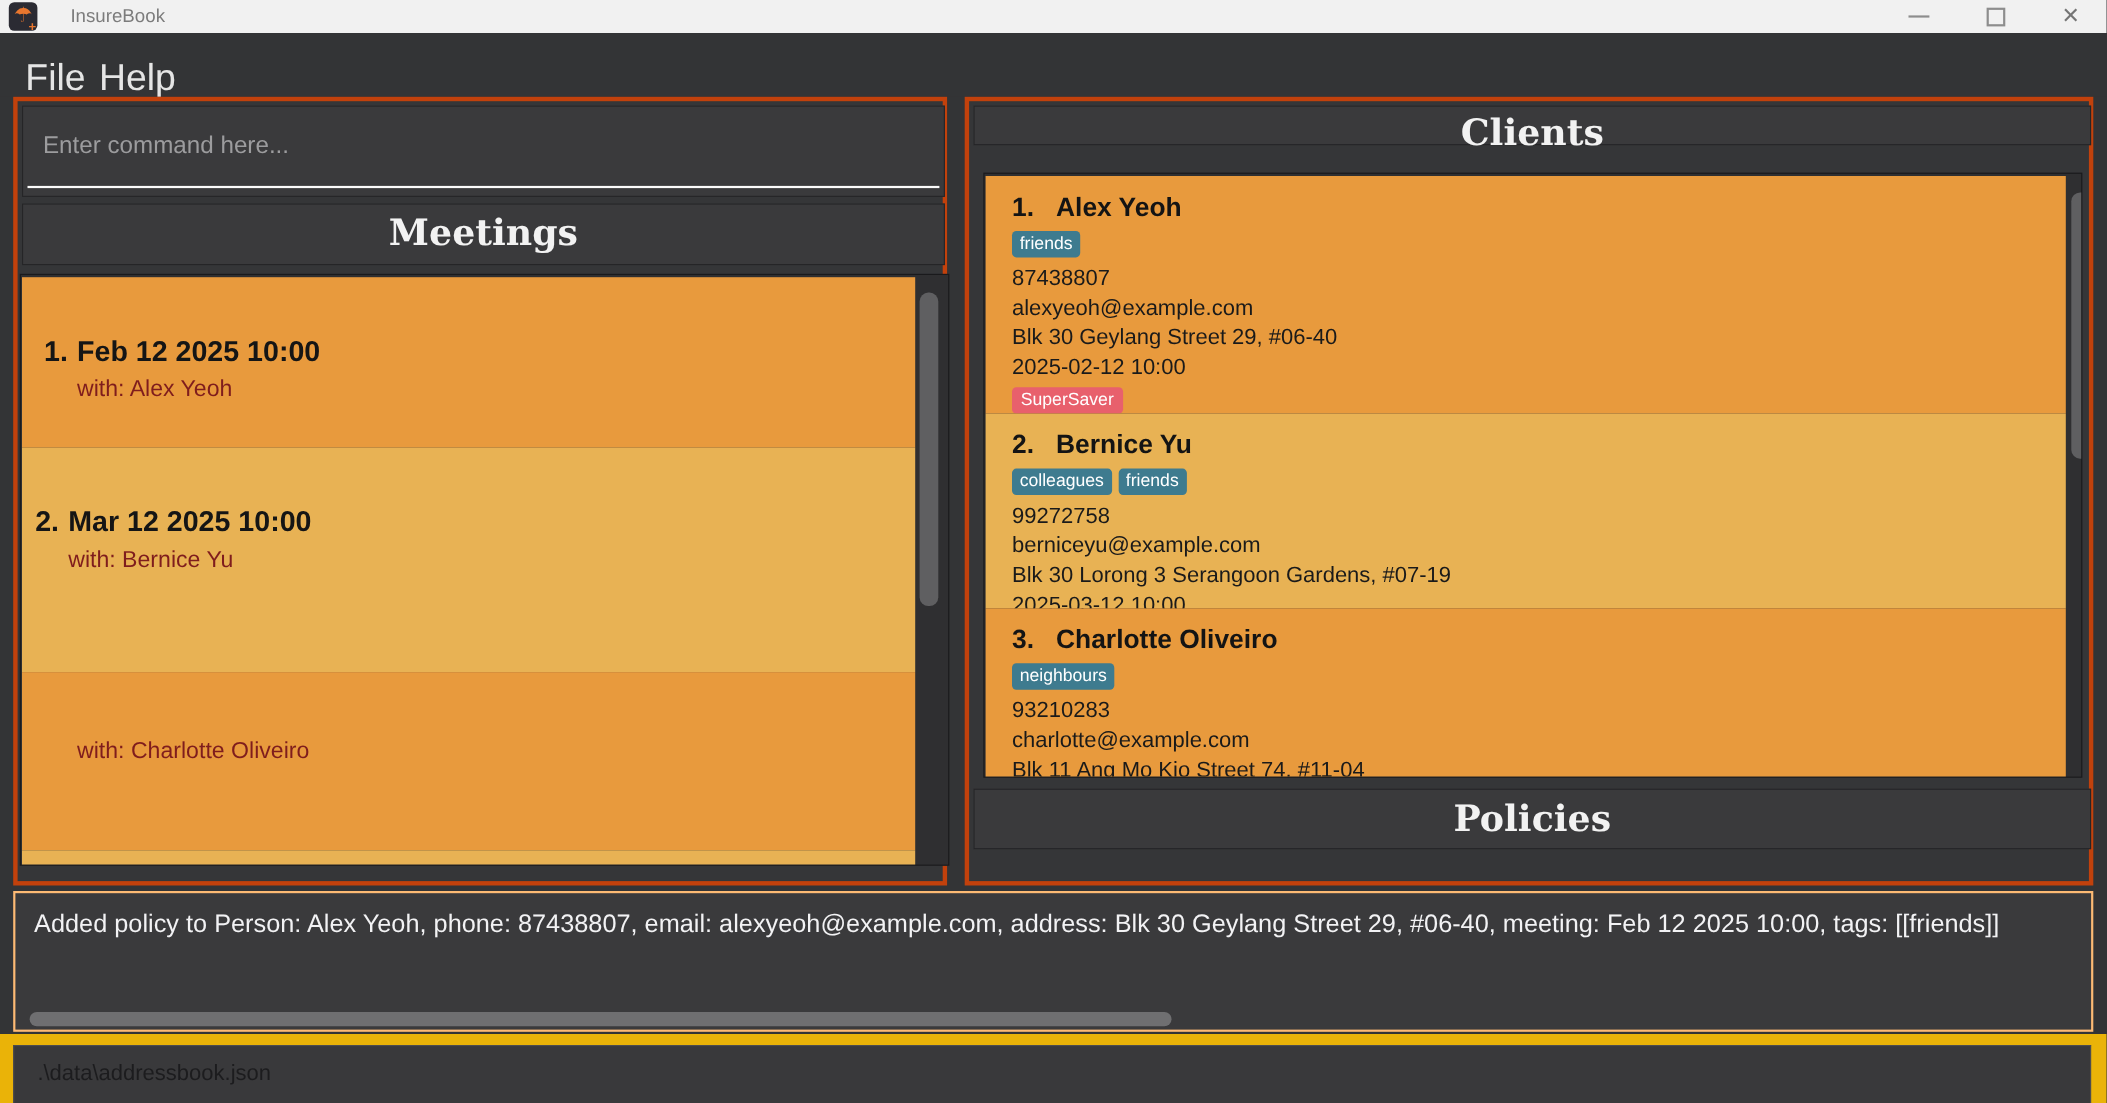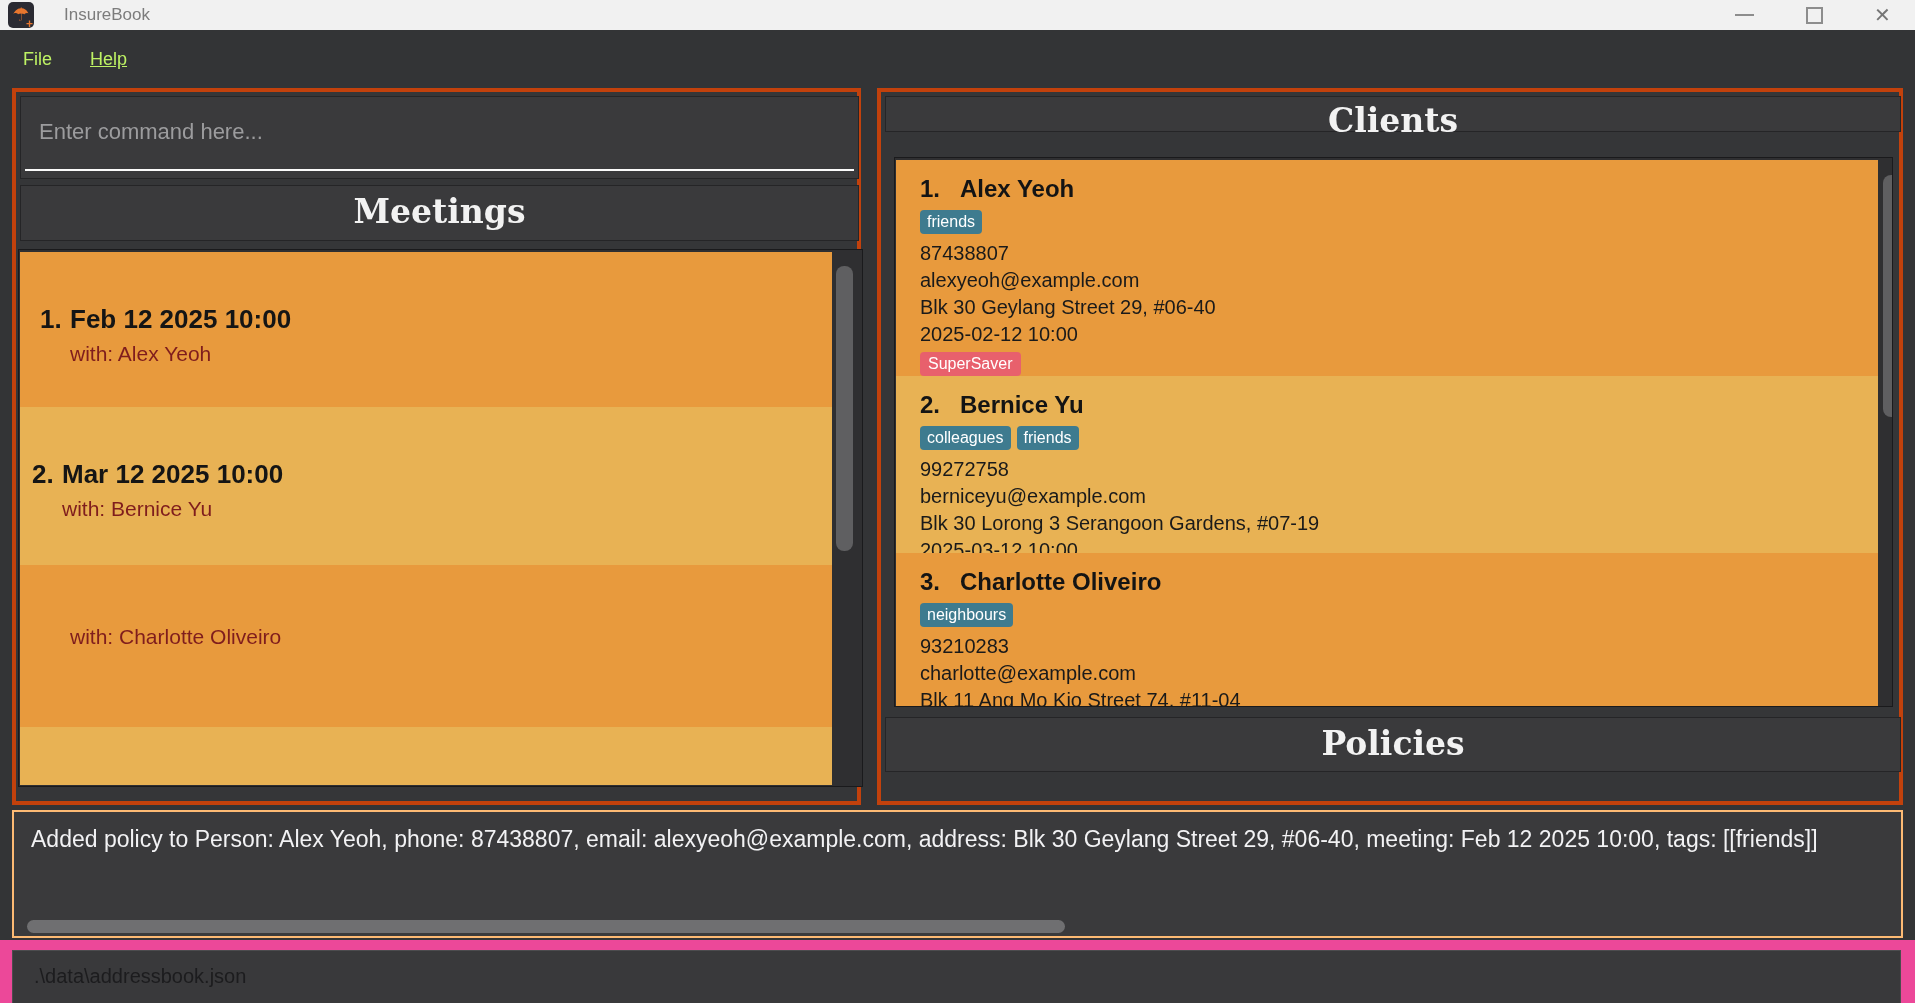--- a/index.html
+++ b/index.html
@@ -12,23 +12,23 @@
   .app-icon .umb{color:#e8762e;font-size:19px;line-height:26px;}
   .app-icon .plus{position:absolute;right:1px;bottom:-3px;color:#e8762e;font-size:12px;font-weight:bold;}
   .app-title{position:absolute;left:40px;top:0;line-height:30px;font-size:17px;color:#7c7c7c;margin-left:24px;}
   .win-btn{position:absolute;top:0;height:30px;color:#6e6e6e;cursor:default;}
   .glyph-min{position:absolute;left:1735px;top:14px;width:19px;height:2px;background:#8d8d8d;}
   .glyph-max{position:absolute;left:1806px;top:7px;width:13px;height:13px;border:2px solid #8d8d8d;}
   .glyph-close{position:absolute;left:1874px;top:0;font-size:20px;line-height:30px;color:#757575;}
 
   
   .menubar{position:absolute;left:0;top:30px;width:1915px;height:58px;background:#333436;}
-  .menu-item{position:absolute;top:0;line-height:58px;font-size:18px;color:#bef264;}
+  .menu-item{position:absolute;top:12px;line-height:58px;font-size:34px;color:#e5e5e5;}
   .menu-item.file{left:23px;}
-  .menu-item.help{left:90px;text-decoration:underline;}
+  .menu-item.help{left:90px;}
 
   
   .panel{position:absolute;background:#353638;border:4px solid #c2410c;box-sizing:border-box;}
   .left-panel{left:12px;top:88px;width:849px;height:717px;}
   .right-panel{left:877px;top:88px;width:1026px;height:717px;}
 
   .command-box{position:absolute;left:4px;top:4px;width:839px;height:83px;background:#3a3a3c;
                border:1px solid #252527;box-sizing:border-box;}
   .command-input{position:absolute;left:16px;top:6px;width:780px;height:56px;background:transparent;
                  border:none;outline:none;font-size:22px;color:#e8e8e8;
@@ -80,21 +80,21 @@
   .hscroll-thumb{position:absolute;left:13px;top:108px;width:1038px;height:13px;
                  border-radius:7px;background:#6f6f71;}
 
   
   .result-box{position:absolute;left:12px;top:810px;width:1891px;height:128px;background:#3a3a3c;
               border:2px solid #fdba74;box-sizing:border-box;}
   .result-text{position:absolute;left:17px;top:14px;right:1px;font-size:23px;color:#f2f2f4;
                white-space:nowrap;overflow:hidden;}
 
   
-  .statusbar{position:absolute;left:0;top:940px;width:1915px;height:63px;background:#ec4899;}
+  .statusbar{position:absolute;left:0;top:940px;width:1915px;height:63px;background:#eab308;}
   .status-inner{position:absolute;left:12px;top:10px;width:1889px;height:53px;background:#39393b;
                 border:1px solid #4c4c4e;border-bottom:none;box-sizing:border-box;}
   .status-text{position:absolute;left:21px;top:14px;font-size:20px;color:#1c1c1e;}
 </style>
 </head>
 <body>
 
 <div class="titlebar">
   <div class="app-icon">
     <span class="umb">☂</span>
@@ -118,21 +118,21 @@
   </div>
   <div class="section-header meetings-header">
     <span>Meetings</span>
   </div>
   <div class="list meetings-list">
     <div id="meeting-rows">
         <div class="m-row" style="height: 155px;">
           <div class="m-line1"><span class="m-num">1.</span><span class="m-title">Feb 12 2025 10:00</span></div>
           <div class="m-line2">with: Alex Yeoh</div>
         </div>
-        <div class="m-row alt" style="height: 158px; padding-left: 12px;">
+        <div class="m-row alt" style="height: 204px; padding-left: 12px;">
           <div class="m-line1"><span class="m-num">2.</span><span class="m-title">Mar 12 2025 10:00</span></div>
           <div class="m-line2">with: Bernice Yu</div>
         </div>
         <div class="m-row" style="height: 162px;">
           <div class="m-line2">with: Charlotte Oliveiro</div>
         </div>
         <div class="m-row alt filler" style="height: 58px;"></div>
       </div>
     <div class="vscroll-thumb meet-thumb"></div>
   </div>

